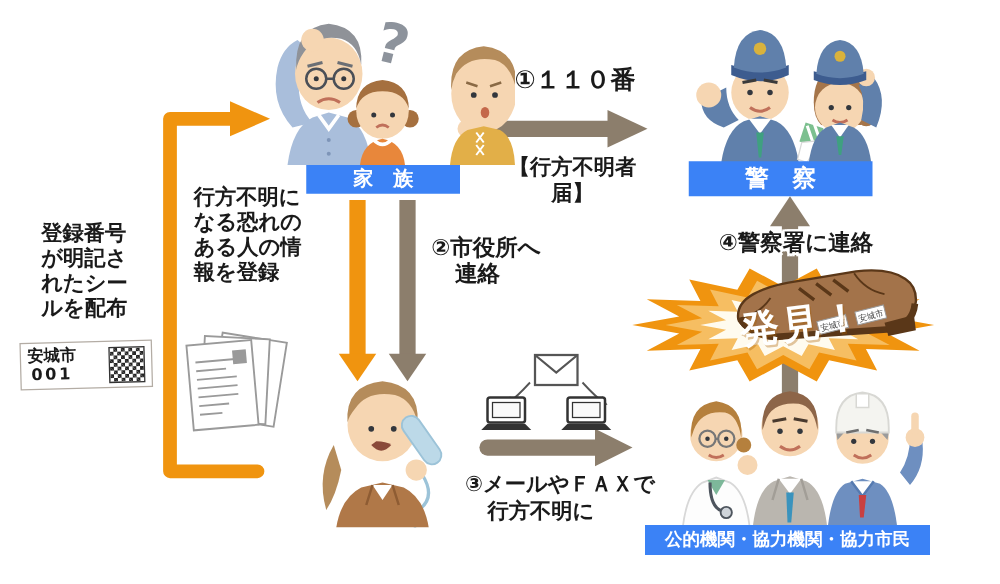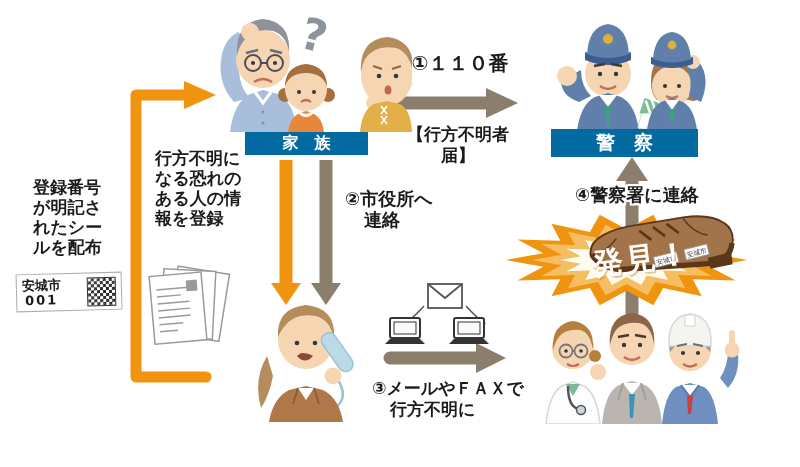--- a/index.html
+++ b/index.html
@@ -5,21 +5,21 @@
   html,body{margin:0;padding:0;background:#ffffff;}
   #canvas{
     position:relative;width:800px;height:467px;overflow:hidden;background:#fff;
     font-family:"DejaVu Sans",sans-serif;color:#1a1a1a;
   }
   .abs{position:absolute;}
   .prel{white-space:pre-line;}
   .note{font-size:17px;font-weight:600;line-height:20px;}
   .step{font-weight:700;font-size:17px;line-height:21px;}
   .banner{
-    position:absolute;background:#0369a1;color:#ffffff;font-weight:700;
+    position:absolute;background:#3b82f6;color:#ffffff;font-weight:700;
     display:flex;align-items:center;justify-content:center;text-align:center;
   }
   .sticker{
     position:absolute;left:16px;top:273px;width:106px;height:38px;background:#fff;
     border:1.5px solid #b3aca4;transform:rotate(-1.5deg);display:flex;align-items:center;
     justify-content:space-between;padding:2px 5px;box-sizing:border-box;
   }
   .sticker .txt{font-weight:700;font-size:13px;line-height:15px;text-align:center;}
   .qr{
     width:27px;height:27px;border:1px solid #333;
@@ -291,20 +291,21 @@
     <g transform="rotate(-14 145 54)">
       <rect x="130" y="47" width="31" height="14" fill="#fff" stroke="#999"></rect>
       <text x="145.5" y="58" font-size="9" text-anchor="middle" fill="#444">安城市</text>
     </g>
   </svg>
 
   <div class="found-label">発見！</div>
 
   <div class="banner" style="left:245px;top:132px;width:123px;height:23px;font-size:16px;">家　族</div>
   <div class="banner" style="left:551px;top:129px;width:147px;height:28px;font-size:19px;">警　察</div>
+  <div class="banner" style="left:516px;top:420px;width:228px;height:24px;font-size:14px;">公的機関・協力機関・協力市民</div>
 
   <div class="abs note prel" style="left:33px;top:177px;">登録番号
 が明記さ
 れたシー
 ルを配布</div>
   <div class="abs note prel" style="left:155px;top:148px;">行方不明に
 なる恐れの
 ある人の情
 報を登録</div>
 

